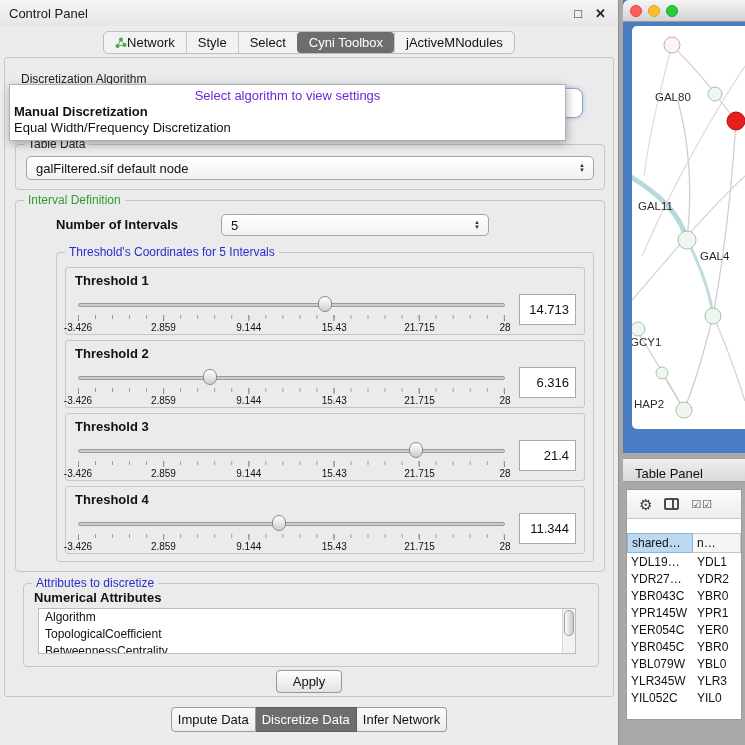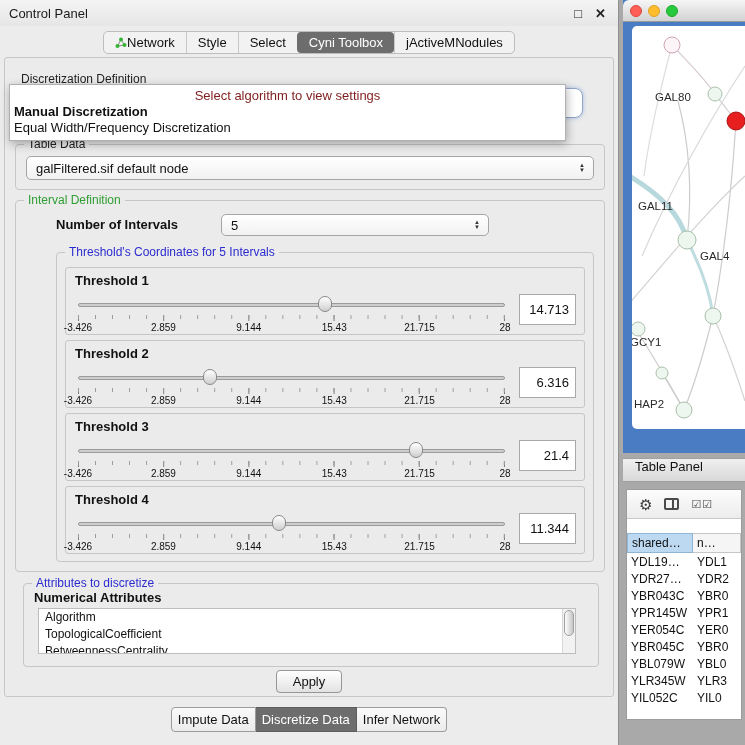--- a/index.html
+++ b/index.html
@@ -107,40 +107,40 @@
   .btabs { position:absolute; left:0; right:0; bottom:13px; display:flex; justify-content:center; }
   .btab { padding:4px 6px; font-size:13px; background:linear-gradient(#fafafa,#ececec);
           border:1px solid #9c9c9c; border-left:none; cursor:default; white-space:nowrap; }
   .btab:first-child { border-left:1px solid #9c9c9c; border-radius:4px 0 0 4px; }
   .btab:last-child { border-radius:0 4px 4px 0; }
   .btab.selected { background:#6d6d6d; color:#fff; border-color:#5d5d5d; }
 
   .popup { position:absolute; left:9px; top:84px; width:557px; z-index:30;
            background:#fff; border:1px solid #b0b0b0; padding:3px 0 4px;
            box-shadow:1px 3px 9px rgba(0,0,0,.3); }
-  .popup .ph  { display:block; text-align:center; color:#7f1d1d; font-size:13px; line-height:16px; }
+  .popup .ph  { display:block; text-align:center; color:#6d28d9; font-size:13px; line-height:16px; }
   .popup .opt { display:block; font-size:13px; line-height:16px; padding-left:4px; cursor:default; }
   .popup .opt.bold { font-weight:bold; }
 
   
   .netwin { position:absolute; left:623px; top:0; width:122px; height:453px; background:#4a7cc4; }
   .net-title { height:22px; background:linear-gradient(#f6f6f6,#d2d2d2);
                display:flex; align-items:center; gap:6px; padding-left:7px;
                border-bottom:1px solid #9a9a9a; border-radius:6px 0 0 0; }
   .tl { width:12px; height:12px; border-radius:50%; cursor:pointer; }
   .tl.red    { background:#ff5f56; border:1px solid #e0443e; }
   .tl.yellow { background:#ffbd2e; border:1px solid #dea123; }
   .tl.green  { background:#27c93f; border:1px solid #1aab29; }
   .canvas { position:absolute; left:9px; top:26px; right:0; bottom:24px;
             background:#fff; border-radius:5px 0 0 5px; overflow:hidden; }
 
   
   .tablehdr { position:absolute; left:623px; top:458px; width:122px; height:24px;
               background:linear-gradient(#efefef,#d8d8d8); border-top:1px solid #a0a0a0;
-              border-bottom:1px solid #a0a0a0; display:flex; align-items:flex-start;
+              border-bottom:1px solid #a0a0a0; display:flex; align-items:flex-end;
               padding-left:12px; font-size:13px; }
   .tablewin { position:absolute; left:626px; top:489px; width:116px; height:231px;
               background:#fff; border:1px solid #9c9c9c; overflow:hidden; }
   .toolbar { height:29px; background:linear-gradient(#fcfcfc,#ececec);
              border-bottom:1px solid #c9c9c9; display:flex; align-items:center;
              gap:12px; padding-left:12px; }
   .gear { font-size:15px; color:#3a3a3a; line-height:1; cursor:pointer; }
   .colicon { width:15px; height:12px; border:2px solid #4a4a4a; border-radius:2px;
              position:relative; cursor:pointer; }
   .colicon::after { content:""; position:absolute; left:50%; top:0; bottom:0; width:2px;
@@ -189,21 +189,21 @@
           <span>Cyni Toolbox</span>
         </div>
       <div class="tab">
           <span>jActiveMNodules</span>
         </div>
     </div>
   </div>
 
   <div class="content">
 
-    <div class="algo-label">Discretization Definition</div>
+    <div class="algo-label">Discretization Algorithm</div>
     <div class="algo-combo"></div>
 
     <div class="group g-tabledata">
       <span class="gtitle black">Table Data</span>
       <div class="combo td-combo">
         <span>galFiltered.sif default node</span>
         <span class="stepper">
           <span>▲</span>
             <span>▼</span>
         </span>

